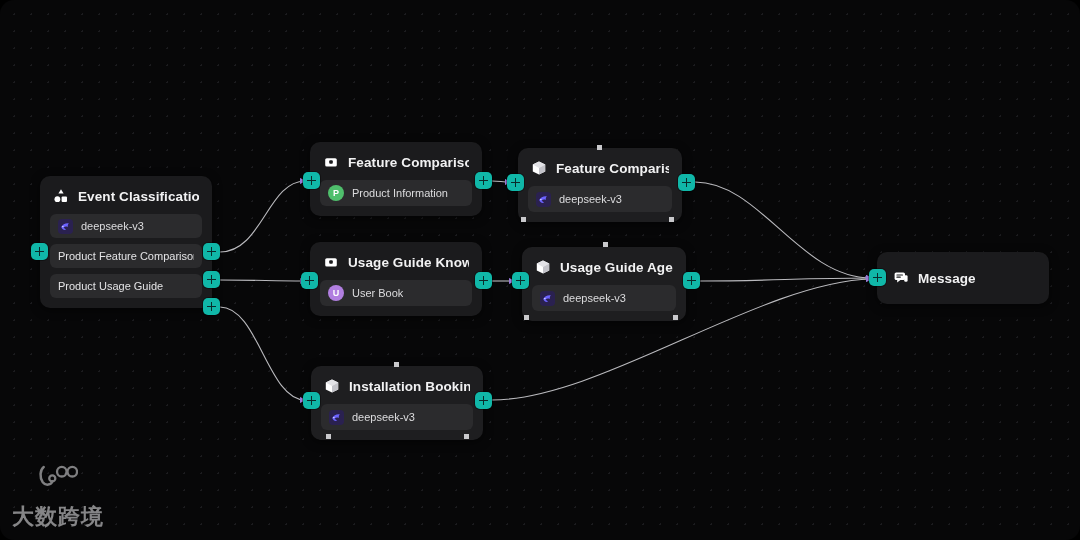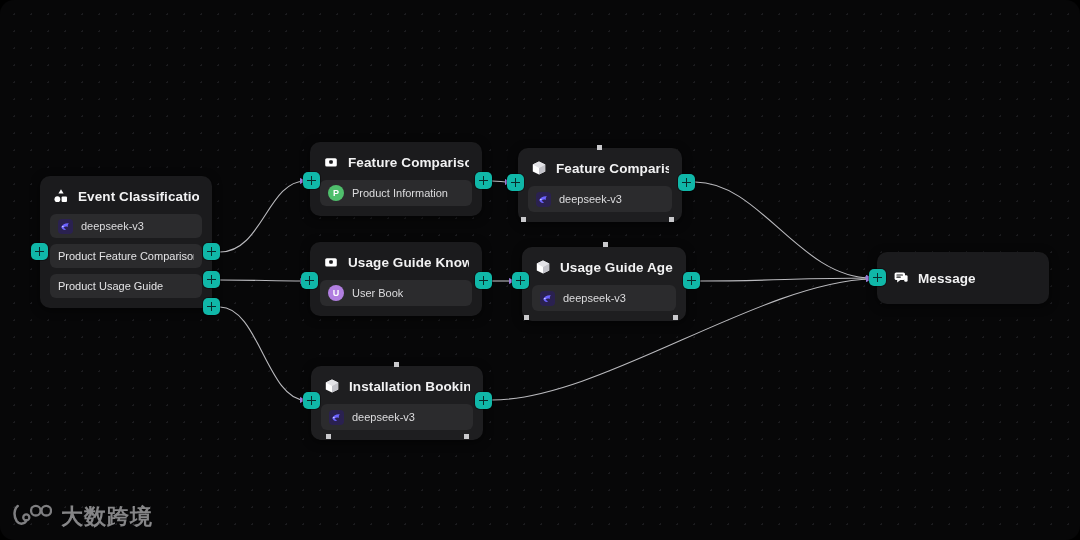--- a/index.html
+++ b/index.html
@@ -120,20 +120,21 @@
     z-index: 7;
   }
 
   
   #watermark {
     position: absolute;
     left: 12px; bottom: 8px;
     display: flex; align-items: center; gap: 9px;
     opacity: .62;
     z-index: 9;
+    flex-direction: column;
   }
   #watermark .wm-text {
     color: #d4d4d6;
     font-size: 22px;
     font-weight: bold;
     letter-spacing: 1px;
     font-family: "DejaVu Sans", sans-serif;
   }
 </style>
 </head>

